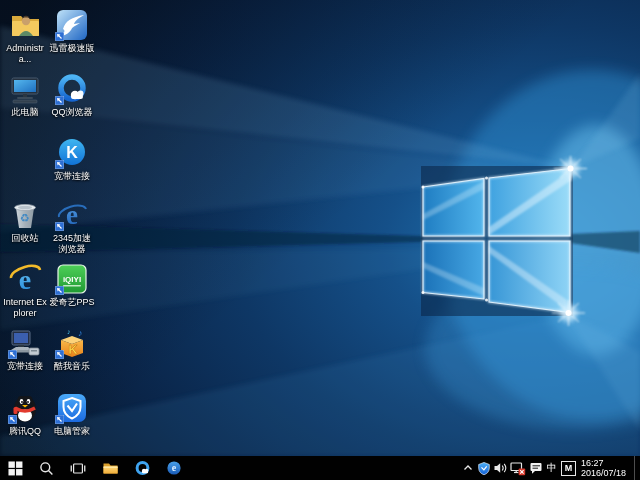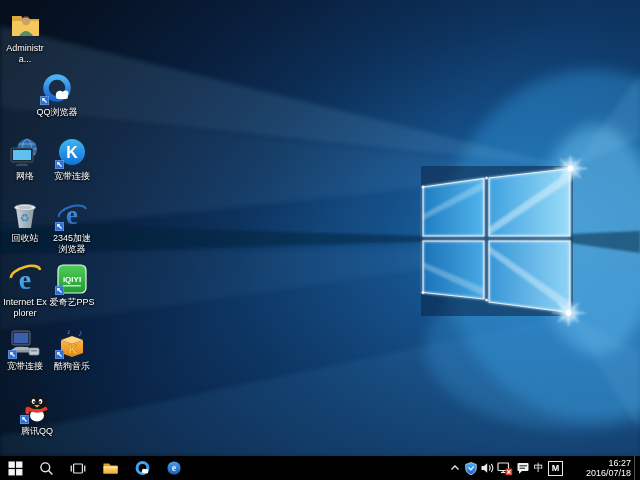--- a/index.html
+++ b/index.html
@@ -19,21 +19,21 @@
   .taskbar{position:absolute;left:0;top:456px;width:640px;height:24px;background:#010101;
     display:flex;align-items:center;}
   .tbtn{width:32px;height:24px;display:flex;align-items:center;justify-content:center;flex:none;}
   .tbtn:first-child{width:30px;}
   .tray{position:absolute;right:0;top:456px;height:24px;display:flex;align-items:center;
     background:#010101;padding-right:1px;}
   .titem{height:24px;display:flex;align-items:center;justify-content:center;flex:none;}
   .ime{color:#fff;font-size:10px;width:15px;text-align:center;}
   .mbox{width:13px;height:13px;border:1px solid #e8e8e8;color:#fff;font-size:9px;
     font-weight:bold;display:flex;align-items:center;justify-content:center;margin:0 2px;}
-  .clock{width:50px;text-align:right;color:#fff;font-size:9px;line-height:10px;padding:0 3px;margin-left:13px;}
+  .clock{width:50px;color:#fff;font-size:9px;line-height:10px;padding:0 3px;}
   .showdesk{width:4px;height:24px;border-left:1px solid rgba(255,255,255,.3);}
 </style>
 </head>
 <body>
 
 <div class="screen">
 
   <svg class="wallpaper" viewBox="0 0 640 456" preserveAspectRatio="none">
     <defs>
       <radialGradient id="bgGrad" cx="0.84" cy="0.53" r="0.95">
@@ -157,23 +157,61 @@
           <path d="M4 8 h9 l3 3 h15 v17 H4 Z" fill="#d9a93c"></path>
           <rect x="4" y="13" width="27" height="15" rx="1" fill="#f3c95e"></rect>
           <circle cx="18" cy="13" r="4.2" fill="#caa06b"></circle>
           <path d="M13.8 12 a4.2 4.2 0 0 1 8.4 0 l-1 -2.5 h-6.4 Z" fill="#4a3a2a"></path>
           <path d="M11 28 q7 -10 14 0 Z" fill="#5d8a66"></path>
         </svg>
       </div>
       <div class="lbl">Administra...</div>
     </div>
 
-
-
-    <div class="dicon" style="left:34px;top:72px">
+    <div class="dicon" style="left:49px;top:8px">
+      <div class="art">
+        <svg width="34" height="34" viewBox="0 0 34 34">
+          <defs>
+              <linearGradient id="gxl" x1="0" y1="0" x2="1" y2="1">
+            <stop offset="0" stop-color="#bfe2f8"></stop>
+                <stop offset="1" stop-color="#1f66c4"></stop>
+              </linearGradient>
+            </defs>
+          <rect x="2" y="2" width="30" height="30" rx="6" fill="url(#gxl)"></rect>
+          <path d="M8 21 C10 13 17 9 29 7 C22 11 20 13 19 16 L25 15 C20 18 17 19 16 22 C14 25 11 27 7 28 C10 24 10 22 8 21 Z" fill="#ffffff"></path>
+        </svg>
+        <svg class="badge" viewBox="0 0 9 9">
+          <rect width="9" height="9" rx="1.5" fill="#2e6fd4" stroke="#cfe0f8" stroke-width="0.5"></rect>
+          <line x1="6.5" y1="6.5" x2="3.2" y2="3.2" stroke="#fff" stroke-width="1.2"></line>
+          <polygon points="2,2 5.4,2.6 2.6,5.4" fill="#fff"></polygon>
+        </svg>
+      </div>
+      <div class="lbl">迅雷极速版</div>
+    </div>
+
+    <div class="dicon" style="left:2px;top:72px">
+      <div class="art">
+        <svg width="34" height="34" viewBox="0 0 34 34">
+          <defs>
+              <linearGradient id="gscr" x1="0" y1="0" x2="1" y2="1">
+            <stop offset="0" stop-color="#55b7ee"></stop>
+                <stop offset="1" stop-color="#1e6fc0"></stop>
+              </linearGradient>
+            </defs>
+          <rect x="4" y="6" width="26" height="16" rx="1.5" fill="#24303e" stroke="#46586c" stroke-width="1"></rect>
+          <rect x="6" y="8" width="22" height="12" fill="url(#gscr)"></rect>
+          <rect x="15" y="22" width="4" height="3" fill="#2a3642"></rect>
+          <rect x="9" y="25" width="16" height="2" rx="1" fill="#3a4a5a"></rect>
+          <rect x="5" y="28" width="24" height="3" rx="1" fill="#32404e" stroke="#4a5c6e" stroke-width="0.6"></rect>
+        </svg>
+      </div>
+      <div class="lbl">此电脑</div>
+    </div>
+
+    <div class="dicon" style="left:49px;top:72px">
       <div class="art">
         <svg width="34" height="34" viewBox="0 0 34 34">
           <defs>
               <linearGradient id="gqq" x1="0" y1="0" x2="0" y2="1">
             <stop offset="0" stop-color="#4db4f4"></stop>
                 <stop offset="1" stop-color="#1565d0"></stop>
               </linearGradient>
             </defs>
           <circle cx="17" cy="16" r="11" fill="none" stroke="url(#gqq)" stroke-width="5.5"></circle>
           <circle cx="20" cy="23" r="4.2" fill="#ffffff"></circle>
@@ -182,38 +220,20 @@
         </svg>
         <svg class="badge" viewBox="0 0 9 9">
           <rect width="9" height="9" rx="1.5" fill="#2e6fd4" stroke="#cfe0f8" stroke-width="0.5"></rect>
           <line x1="6.5" y1="6.5" x2="3.2" y2="3.2" stroke="#fff" stroke-width="1.2"></line>
           <polygon points="2,2 5.4,2.6 2.6,5.4" fill="#fff"></polygon>
         </svg>
       </div>
       <div class="lbl">QQ浏览器</div>
     </div>
 
-    <div class="dicon" style="left:2px;top:136px">
-      <div class="art">
-        <svg width="34" height="34" viewBox="0 0 34 34">
-          <circle cx="19" cy="13" r="10" fill="#2f6ba8"></circle>
-          <g stroke="#7fb8e8" stroke-width="0.8" fill="none" opacity="0.9">
-            <ellipse cx="19" cy="13" rx="4.5" ry="10"></ellipse>
-            <line x1="9" y1="13" x2="29" y2="13"></line>
-              <line x1="10.5" y1="8" x2="27.5" y2="8"></line>
-            <line x1="10.5" y1="18" x2="27.5" y2="18"></line>
-          </g>
-          <rect x="3" y="12" width="22" height="14" rx="1.5" fill="#1c2835" stroke="#46586c" stroke-width="1"></rect>
-          <rect x="5" y="14" width="18" height="10" fill="#5fc0f0"></rect>
-          <rect x="11" y="26" width="6" height="2" fill="#2a3642"></rect>
-          <rect x="8" y="28" width="12" height="2" rx="1" fill="#3a4a5a"></rect>
-        </svg>
-      </div>
-      <div class="lbl">网络</div>
-    </div>
 
     <div class="dicon" style="left:49px;top:136px">
       <div class="art">
         <svg width="34" height="34" viewBox="0 0 34 34">
           <defs>
               <linearGradient id="gkg" x1="0" y1="0" x2="0" y2="1">
             <stop offset="0" stop-color="#3fb5f0"></stop>
                 <stop offset="1" stop-color="#1173d8"></stop>
               </linearGradient>
             </defs>
@@ -341,24 +361,24 @@
           <text x="18" y="28" text-anchor="middle" font-family="Liberation Sans,sans-serif" font-size="13" font-weight="bold" fill="#ffd84d" stroke="#b86a10" stroke-width="0.4">K</text>
           <text x="23" y="10" font-size="9" fill="#2f7fd8">♪</text>
           <text x="12" y="8" font-size="7" fill="#49c0e8">♪</text>
         </svg>
         <svg class="badge" viewBox="0 0 9 9">
           <rect width="9" height="9" rx="1.5" fill="#2e6fd4" stroke="#cfe0f8" stroke-width="0.5"></rect>
           <line x1="6.5" y1="6.5" x2="3.2" y2="3.2" stroke="#fff" stroke-width="1.2"></line>
           <polygon points="2,2 5.4,2.6 2.6,5.4" fill="#fff"></polygon>
         </svg>
       </div>
-      <div class="lbl">酷狗音乐</div>
-    </div>
-
-    <div class="dicon" style="left:14px;top:391px">
+      <div class="lbl">酷我音乐</div>
+    </div>
+
+    <div class="dicon" style="left:2px;top:391px">
       <div class="art">
         <svg width="34" height="34" viewBox="0 0 34 34">
           <ellipse cx="17" cy="18" rx="11" ry="13" fill="#14161a"></ellipse>
           <ellipse cx="13" cy="9" rx="3.4" ry="4" fill="#14161a"></ellipse>
           <ellipse cx="21" cy="9" rx="3.4" ry="4" fill="#14161a"></ellipse>
           <ellipse cx="13.5" cy="10.5" rx="1.8" ry="2.4" fill="#ffffff"></ellipse>
           <ellipse cx="20.5" cy="10.5" rx="1.8" ry="2.4" fill="#ffffff"></ellipse>
           <circle cx="14" cy="11" r="0.9" fill="#000"></circle>
             <circle cx="20" cy="11" r="0.9" fill="#000"></circle>
           <path d="M14 14 h6 l-3 2.5 Z" fill="#f7b500"></path>
@@ -368,20 +388,41 @@
         </svg>
         <svg class="badge" viewBox="0 0 9 9">
           <rect width="9" height="9" rx="1.5" fill="#2e6fd4" stroke="#cfe0f8" stroke-width="0.5"></rect>
           <line x1="6.5" y1="6.5" x2="3.2" y2="3.2" stroke="#fff" stroke-width="1.2"></line>
           <polygon points="2,2 5.4,2.6 2.6,5.4" fill="#fff"></polygon>
         </svg>
       </div>
       <div class="lbl">腾讯QQ</div>
     </div>
 
+    <div class="dicon" style="left:49px;top:391px">
+      <div class="art">
+        <svg width="34" height="34" viewBox="0 0 34 34">
+          <defs>
+              <linearGradient id="gpm" x1="0" y1="0" x2="0" y2="1">
+            <stop offset="0" stop-color="#4aa9f8"></stop>
+                <stop offset="1" stop-color="#1b6ae0"></stop>
+              </linearGradient>
+            </defs>
+          <rect x="3" y="3" width="28" height="28" rx="7" fill="url(#gpm)"></rect>
+          <path d="M17 7 L25.5 10 V16 C25.5 21.5 21.5 25.5 17 27.5 C12.5 25.5 8.5 21.5 8.5 16 V10 Z" fill="none" stroke="#ffffff" stroke-width="2"></path>
+          <path d="M12.5 14.5 L17 20 L22 12.5" fill="none" stroke="#ffffff" stroke-width="2"></path>
+        </svg>
+        <svg class="badge" viewBox="0 0 9 9">
+          <rect width="9" height="9" rx="1.5" fill="#2e6fd4" stroke="#cfe0f8" stroke-width="0.5"></rect>
+          <line x1="6.5" y1="6.5" x2="3.2" y2="3.2" stroke="#fff" stroke-width="1.2"></line>
+          <polygon points="2,2 5.4,2.6 2.6,5.4" fill="#fff"></polygon>
+        </svg>
+      </div>
+      <div class="lbl">电脑管家</div>
+    </div>
   </div>
 
   <div class="taskbar">
     <div class="tbtn">
       <svg width="15" height="15" viewBox="0 0 16 16">
         <rect x="0.5" y="0.5" width="6.8" height="6.8" fill="#f4f4f4"></rect>
         <rect x="8.6" y="0.5" width="6.8" height="6.8" fill="#f4f4f4"></rect>
         <rect x="0.5" y="8.6" width="6.8" height="6.8" fill="#f4f4f4"></rect>
         <rect x="8.6" y="8.6" width="6.8" height="6.8" fill="#f4f4f4"></rect>
       </svg>

